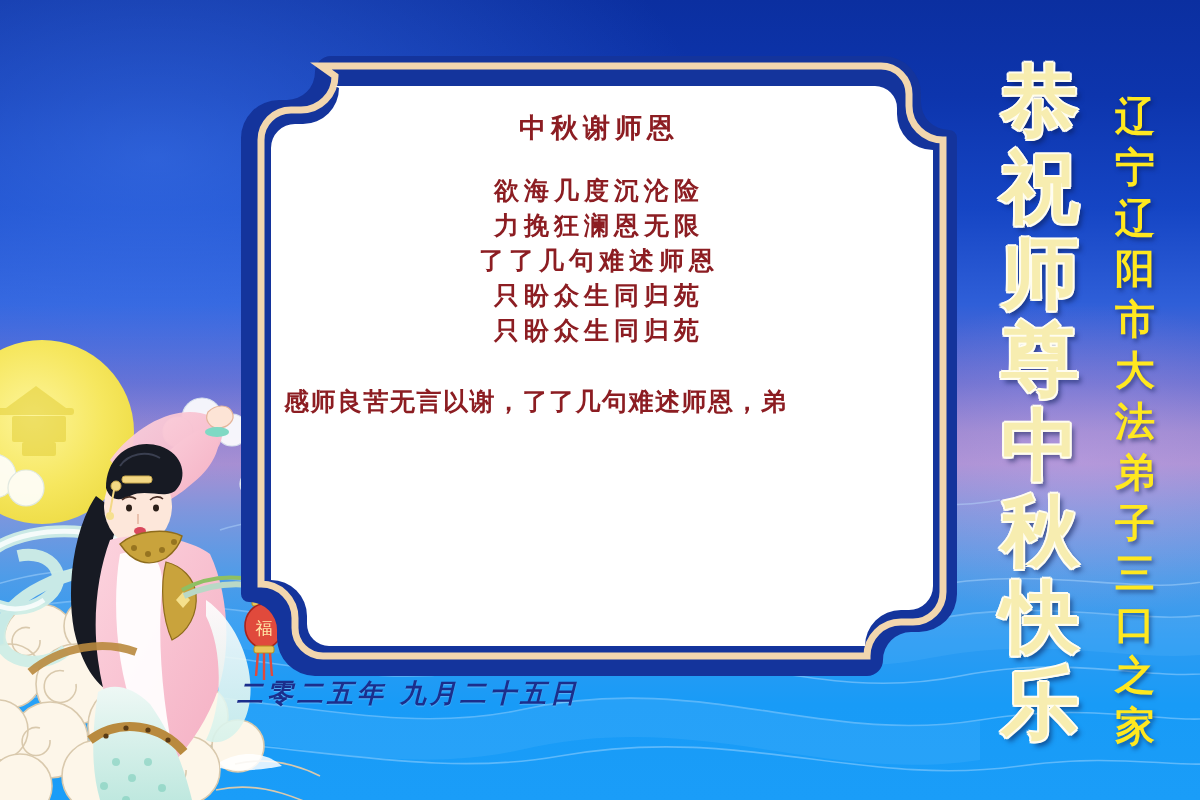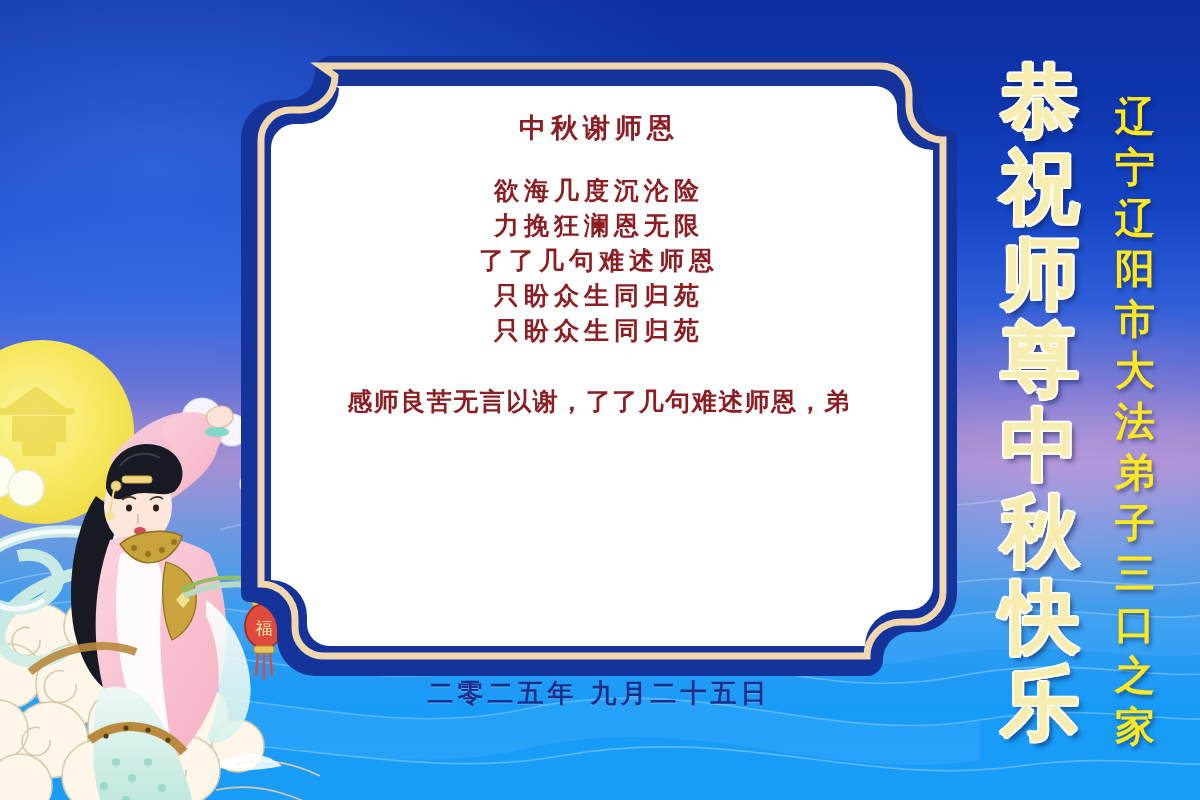--- a/index.html
+++ b/index.html
@@ -54,33 +54,34 @@
   }
   .poem-body{
     margin-top:28px;display:flex;flex-direction:column;align-items:center;gap:2px;
   }
   .poem-line{
     font-family:"DejaVu Serif","Liberation Serif",serif;
     font-size:25px;color:#8c1d22;letter-spacing:5px;line-height:33px;font-weight:600;
     white-space:nowrap;
   }
   .poem-prose{
-    margin-top:34px;width:630px;text-align:center;
+    margin-top:34px;width:630px;
     font-family:"DejaVu Serif","Liberation Serif",serif;
     font-size:25px;color:#8c1d22;letter-spacing:1.5px;line-height:42px;font-weight:600;
   }
   .prose-line{display:block;white-space:nowrap;}
   .prose-line.l2{padding-left:16px;}
 
   
   .date-line{
-    position:absolute;left:237px;top:676px;width:724px;text-align:center;
+    position:absolute;left:237px;top:676px;width:724px;
     font-family:"DejaVu Serif","Liberation Serif",serif;
     font-size:26px;color:#1b2e8c;letter-spacing:4px;font-weight:600;
     text-shadow:0 1px 1px rgba(255,255,255,.25);
+    font-style:italic;
   }
 
   
   .greeting{
     position:absolute;left:988px;top:62px;width:104px;height:680px;
     display:flex;flex-direction:column;align-items:center;justify-content:space-between;
   }
   .greeting span{
     font-family:"DejaVu Serif","Liberation Serif",serif;
     font-size:78px;line-height:78px;font-weight:700;color:#f7edb0;

